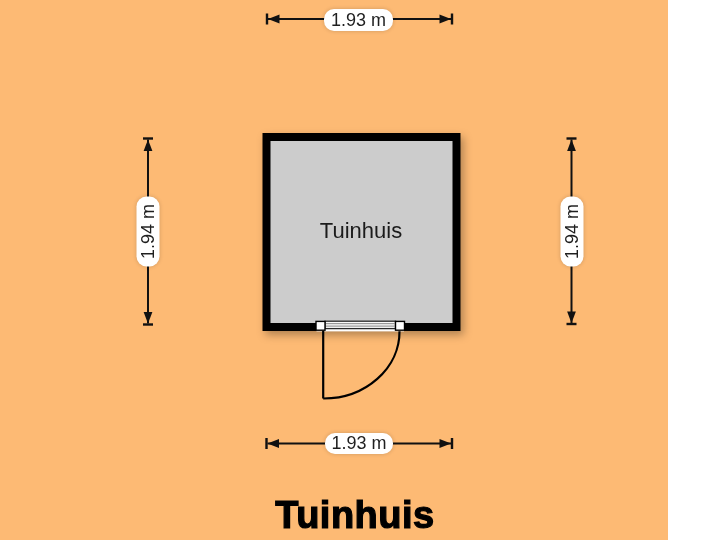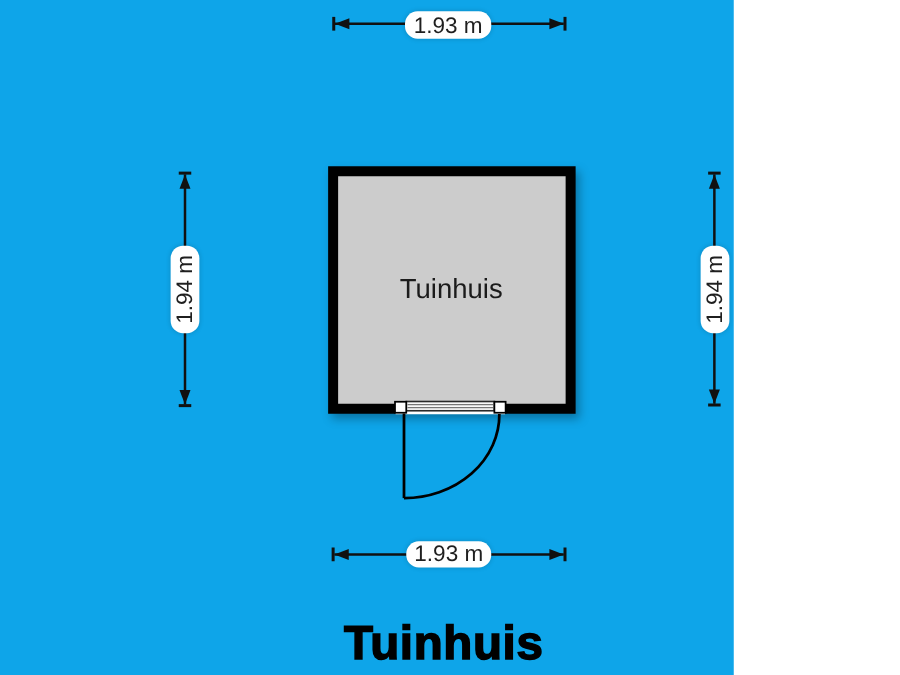--- a/index.html
+++ b/index.html
@@ -6,23 +6,23 @@
     margin: 0;
     padding: 0;
     width: 720px;
     height: 540px;
     background: #ffffff;
     font-family: "Liberation Sans", "DejaVu Sans", sans-serif;
     overflow: hidden;
   }
   .canvas {
     position: relative;
-    width: 587px;
+    width: 668px;
     height: 540px;
-    background: #0ea5e9;
+    background: #fdba74;
   }
   .canvas svg {
     position: absolute;
     left: 0;
     top: 0;
   }
   .pill {
     position: absolute;
     background: #ffffff;
     border-radius: 10px;

